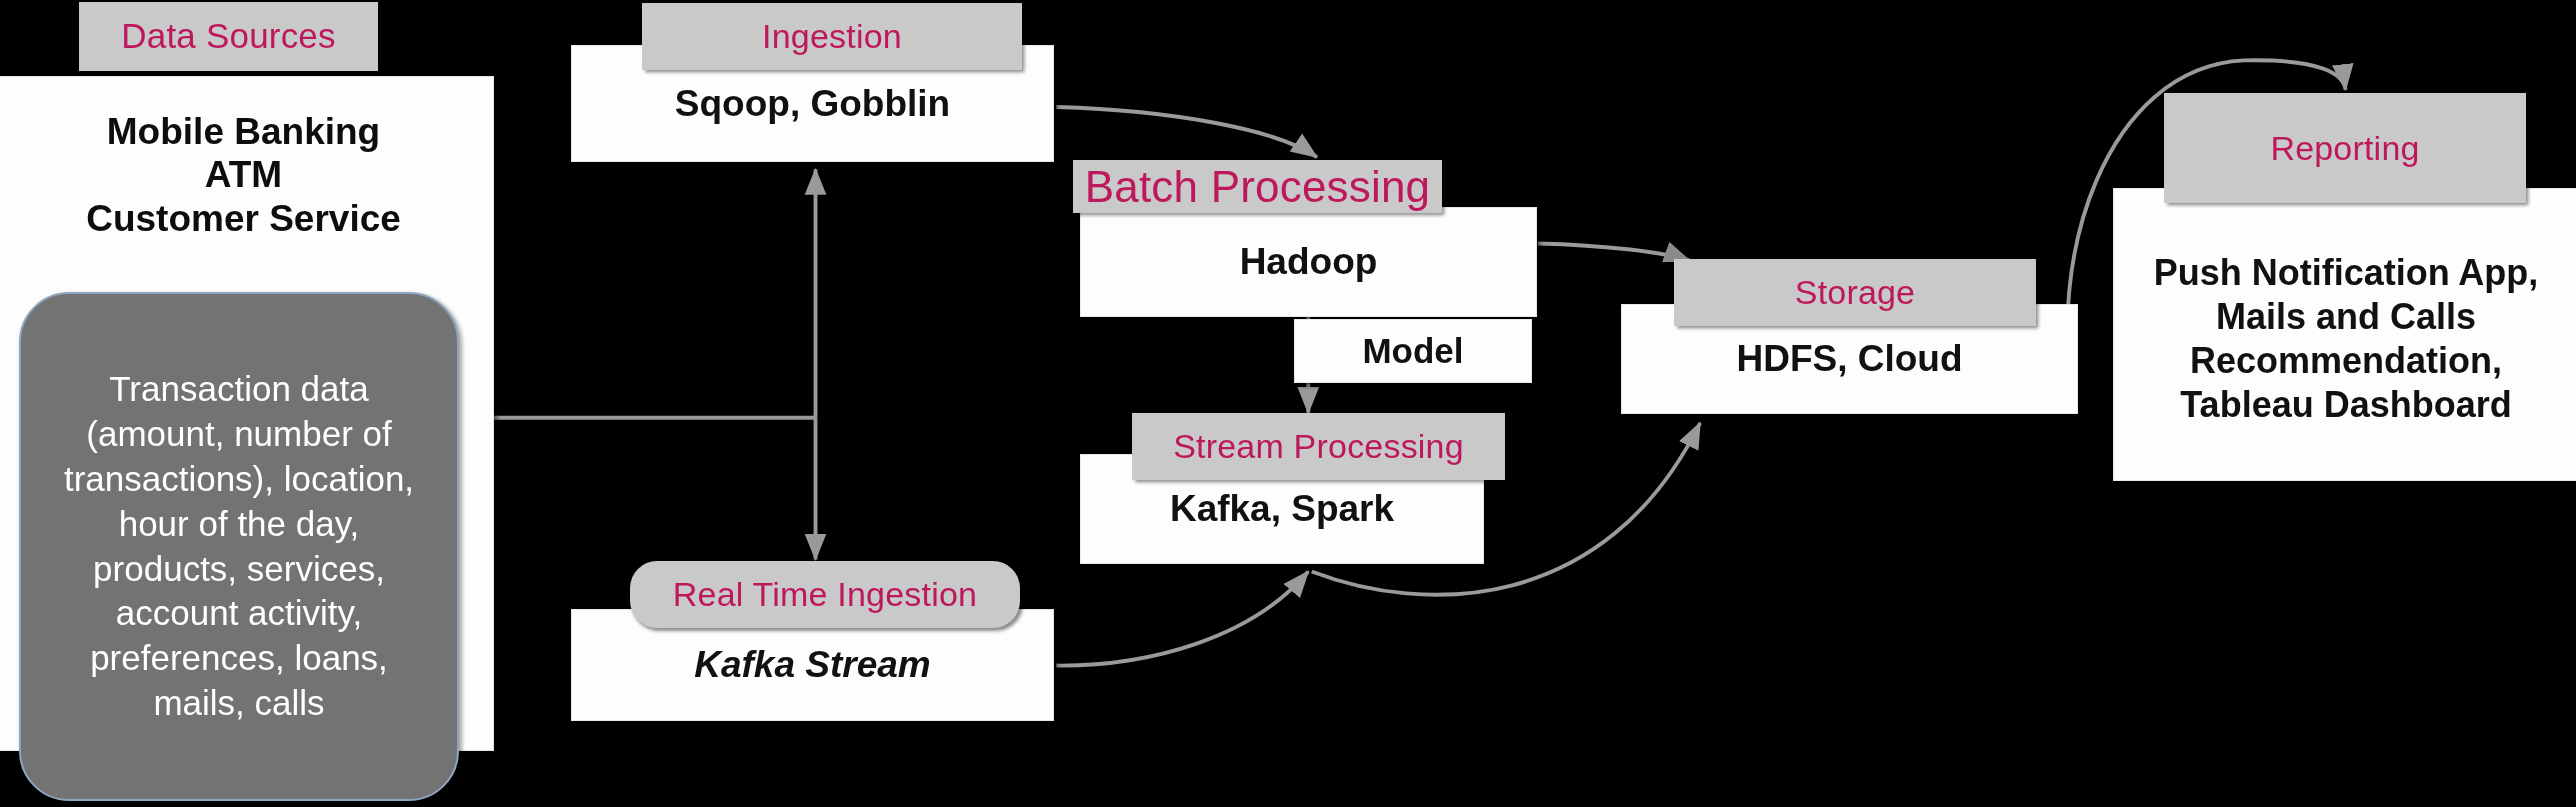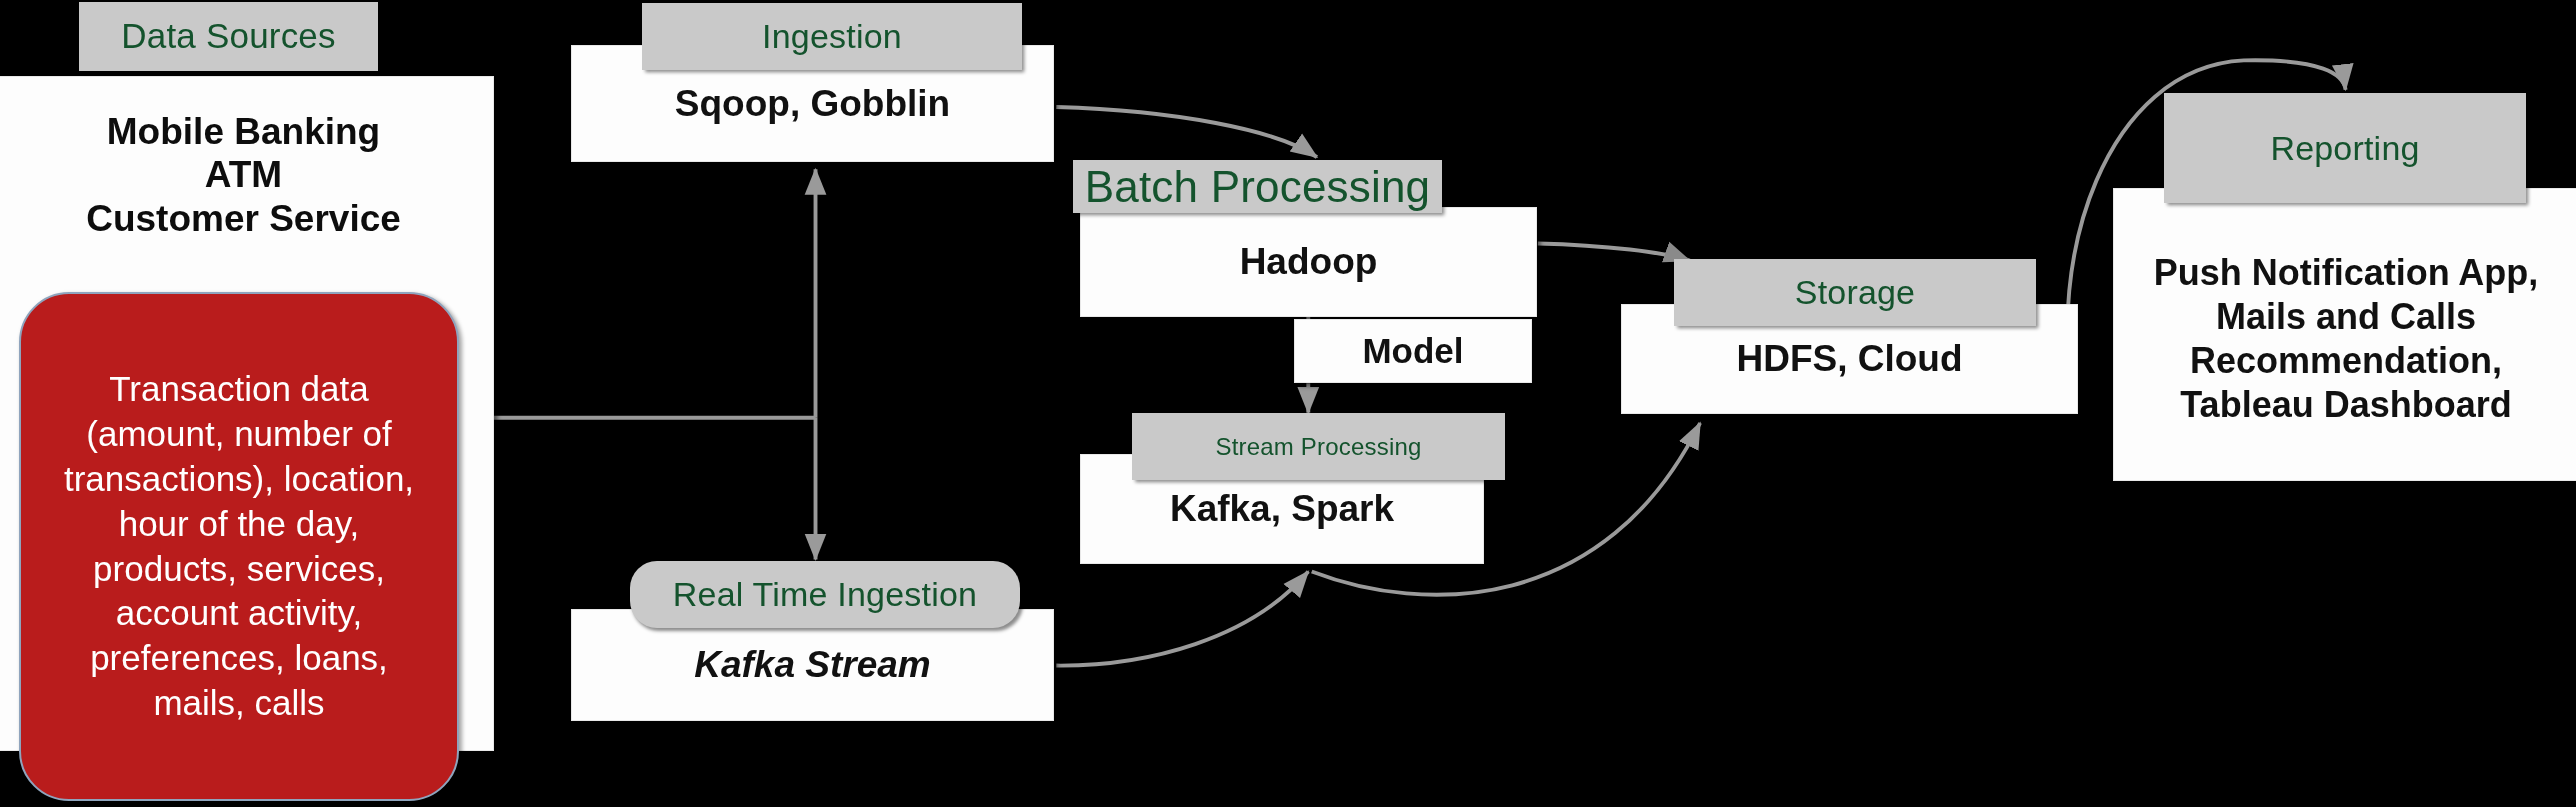--- a/index.html
+++ b/index.html
@@ -29,21 +29,21 @@
   }
 
   
   .node {
     position: absolute;
   }
   .node-header {
     position: absolute;
     box-sizing: border-box;
     background: #c9c9c9;
-    color: #14532d;
+    color: #be185d;
     display: flex;
     align-items: center;
     justify-content: center;
     text-align: center;
     font-weight: 400;
     letter-spacing: 0.2px;
     box-shadow: 2.6px 2.6px 3.5px rgba(0,0,0,0.45);
     z-index: 3;
   }
   .node-body {
@@ -78,21 +78,21 @@
     line-height: 1.17;
   }
   #ds-body .ds-lines {
     font-weight: 700;
     color: #0d0d0d;
   }
   #ds-pill {
     position: absolute;
     left: 19px; top: 292px; width: 440px; height: 509px;
     box-sizing: border-box;
-    background: #b91c1c;
+    background: #737373;
     border: 2.6px solid #8fa4bd;
     border-radius: 50px;
     color: #ffffff;
     font-size: 35px;
     line-height: 1.28;
     font-weight: 400;
     display: flex;
     align-items: center;
     justify-content: center;
     text-align: center;
@@ -106,21 +106,21 @@
   #ing-body   { left: 571px; top: 45px; width: 483px; height: 117px; font-size: 37px; }
 
   
   #batch-header { left: 1073px; top: 160px; width: 369px; height: 53px; font-size: 44px; }
   #batch-body   { left: 1080px; top: 207px; width: 457px; height: 110px; font-size: 37px; }
 
   
   #model-body { left: 1294px; top: 319px; width: 238px; height: 64px; font-size: 35px; }
 
   
-  #stream-header { left: 1132px; top: 413px; width: 373px; height: 67px; font-size: 24px; }
+  #stream-header { left: 1132px; top: 413px; width: 373px; height: 67px; font-size: 34px; }
   #stream-body   { left: 1080px; top: 454px; width: 404px; height: 110px; font-size: 37px; }
 
   
   #stor-header { left: 1674px; top: 259px; width: 362px; height: 67px; font-size: 34px; }
   #stor-body   { left: 1621px; top: 304px; width: 457px; height: 110px; font-size: 37px; }
 
   
   #viz-header {
     left: 2164px; top: 93px; width: 362px; height: 110px;
     font-size: 34px; line-height: 1.12; flex-direction: column;

